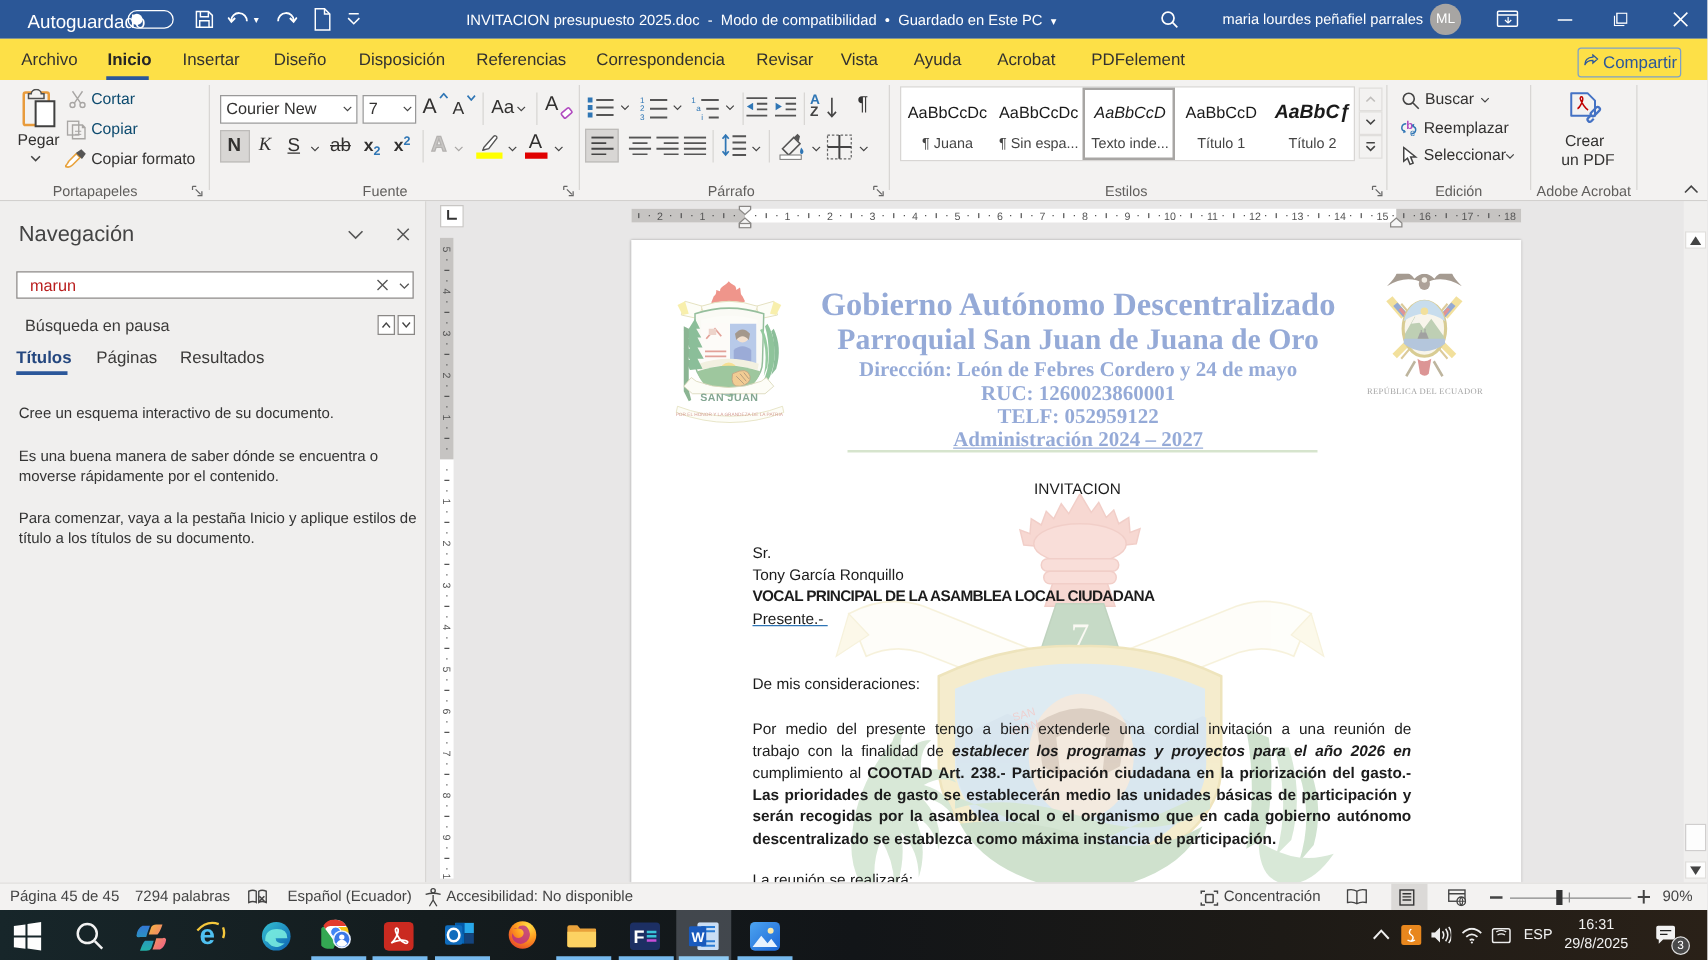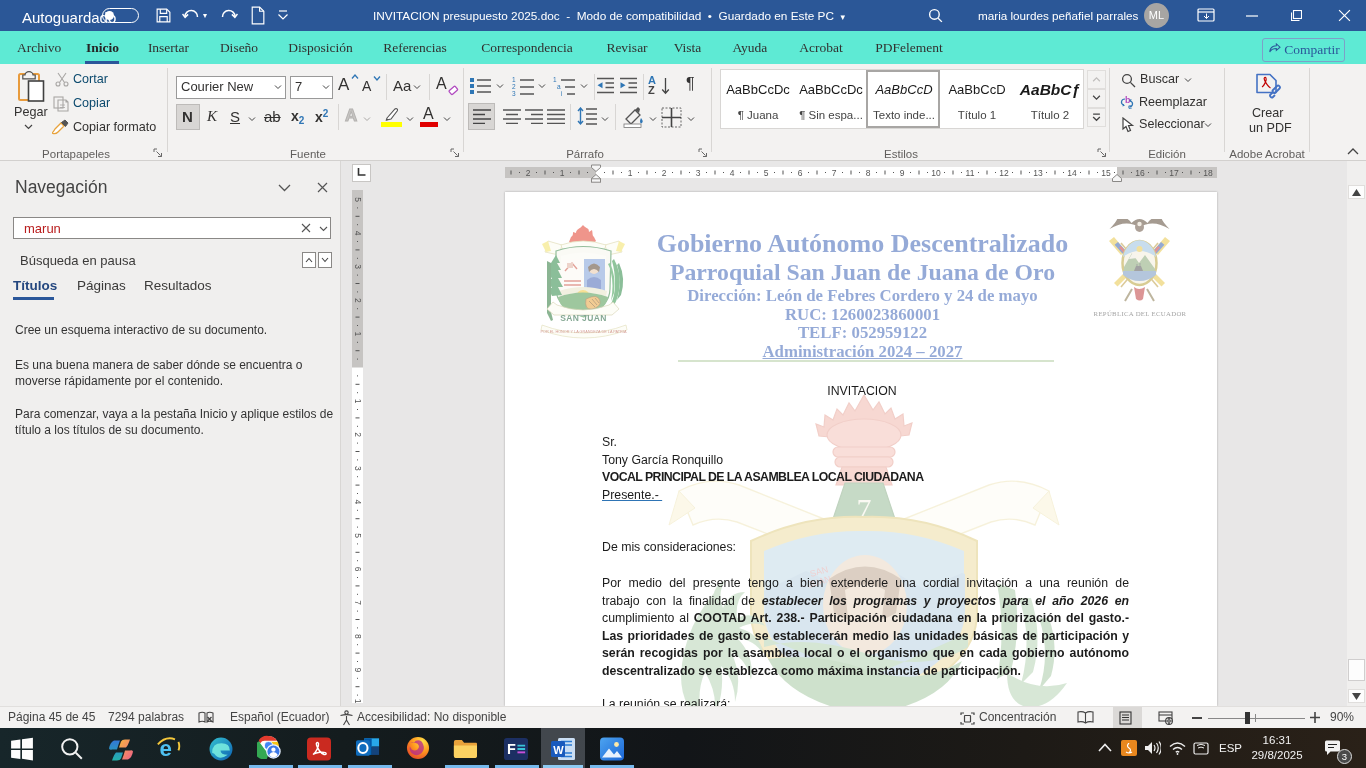--- a/index.html
+++ b/index.html
@@ -3,21 +3,21 @@
 <style>
 *{margin:0;padding:0;box-sizing:border-box;}
 html,body{width:1366px;height:768px;overflow:hidden;}
 body{font-family:"Liberation Sans",sans-serif;position:relative;background:#e8e7e7;}
 .abs{position:absolute;}
 
 #titlebar{position:absolute;left:0;top:0;width:1366px;height:31px;background:#2b5797;color:#fff;}
 #titlebar .tx{position:absolute;font-size:13px;color:#fff;white-space:nowrap;}
 .wicon{position:absolute;top:0;height:31px;display:flex;align-items:center;justify-content:center;}
 
-#tabrow{position:absolute;left:0;top:31px;width:1366px;height:33px;background:#5eead4;font-family:Liberation Serif, serif;}
+#tabrow{position:absolute;left:0;top:31px;width:1366px;height:33px;background:#fde047;}
 .tab{position:absolute;top:0;height:33px;line-height:33px;font-size:13.5px;color:#323130;text-align:center;}
 #tab-inicio{color:#262626;font-weight:700;}
 #inicio-ul{position:absolute;left:85px;top:29.5px;width:34px;height:3px;background:#2b579a;}
 #btn-compartir{position:absolute;left:1262px;top:7px;width:83px;height:24px;border:1px solid #7da0c8;border-radius:3px;color:#2b579a;font-size:13.5px;line-height:22px;text-align:center;background:#fff0;}
 
 #ribbon{position:absolute;left:0;top:64px;width:1366px;height:97px;background:#f3f2f1;border-bottom:1px solid #d2d0ce;}
 .glabel{position:absolute;font-size:11.5px;color:#605e5c;top:84px;white-space:nowrap;transform:translateX(-50%);}
 .gsep{position:absolute;top:4px;width:1px;height:84px;background:#d8d6d4;}
 .launcher{position:absolute;top:84px;width:10px;height:10px;}
 .ricon{position:absolute;}

